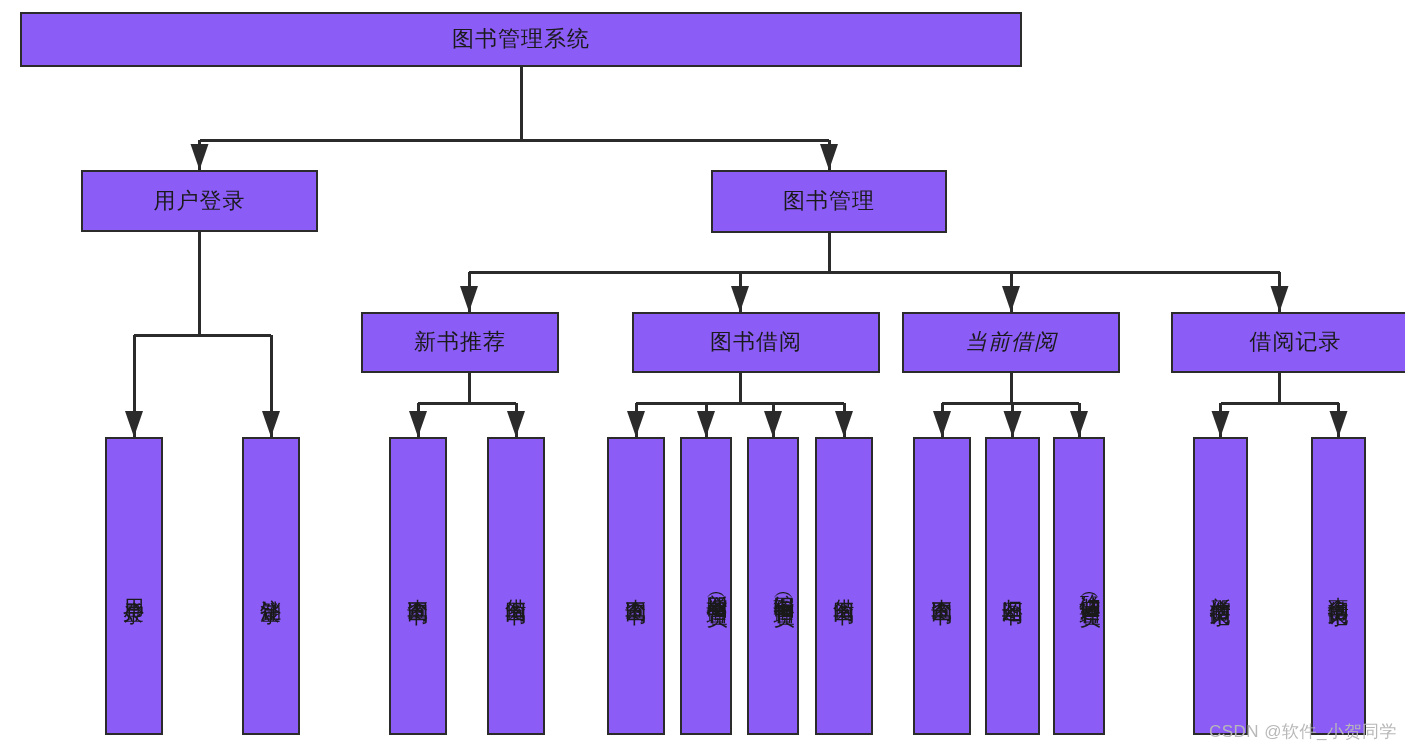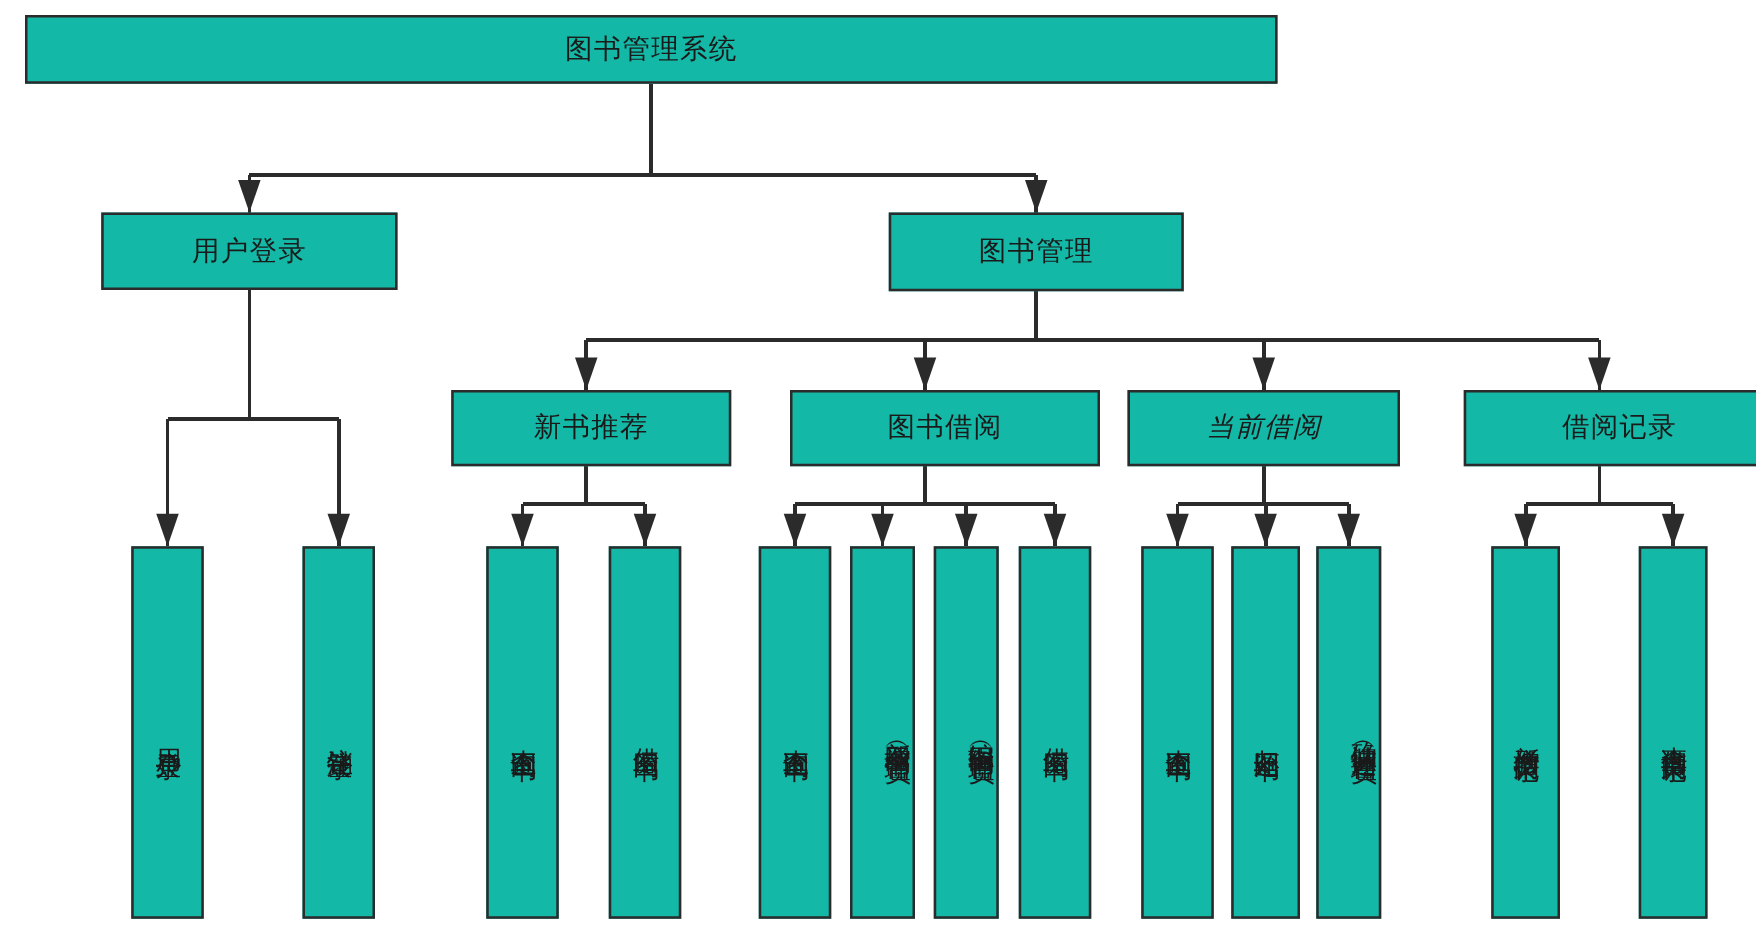--- a/index.html
+++ b/index.html
@@ -21,21 +21,21 @@
     position: absolute;
     left: 0;
     top: 0;
     width: 1405px;
     height: 747px;
   }
   .node {
     position: absolute;
     box-sizing: border-box;
     border: 2.2px solid #2b2b2b;
-    background: #14b8a6;
+    background: #8b5cf6;
     color: #1a1a1a;
     display: flex;
     align-items: center;
     justify-content: center;
     line-height: 1.22;
   }
   .node.horiz {
     font-size: 22px;
     letter-spacing: 1px;
   }
@@ -128,21 +128,21 @@
   <div id="nodes">
       <div class="node horiz" style="left: 20px; top: 12px; width: 1002px; height: 55px;">
         <span class="lbl">图书管理系统</span>
       </div>
       <div class="node horiz" style="left: 81px; top: 170px; width: 237px; height: 62px;">
         <span class="lbl">用户登录</span>
       </div>
       <div class="node horiz" style="left: 711px; top: 170px; width: 236px; height: 63px; font-family: Liberation Serif, serif;">
         <span class="lbl">图书管理</span>
       </div>
-      <div class="node horiz" style="left: 361px; top: 312px; width: 224px; height: 61px;">
+      <div class="node horiz" style="left: 361px; top: 312px; width: 198px; height: 61px;">
         <span class="lbl">新书推荐</span>
       </div>
       <div class="node horiz" style="left: 632px; top: 312px; width: 248px; height: 61px;">
         <span class="lbl">图书借阅</span>
       </div>
       <div class="node horiz" style="left: 902px; top: 312px; width: 218px; height: 61px; font-style: italic;">
         <span class="lbl">当前借阅</span>
       </div>
       <div class="node horiz" style="left: 1171px; top: 312px; width: 249px; height: 61px;">
         <span class="lbl">借阅记录</span>
@@ -181,13 +181,14 @@
         <span class="lbl">确认归还（管理员）</span>
       </div>
       <div class="node vert" style="left: 1193px; top: 437px; width: 55px; height: 298px;">
         <span class="lbl">新增借阅记录</span>
       </div>
       <div class="node vert" style="left: 1311px; top: 437px; width: 55px; height: 298px;">
         <span class="lbl">查询借阅记录</span>
       </div>
     </div>
 
+  <div id="watermark">CSDN @软件_小贺同学</div>
 </div>
 
 </body></html>

